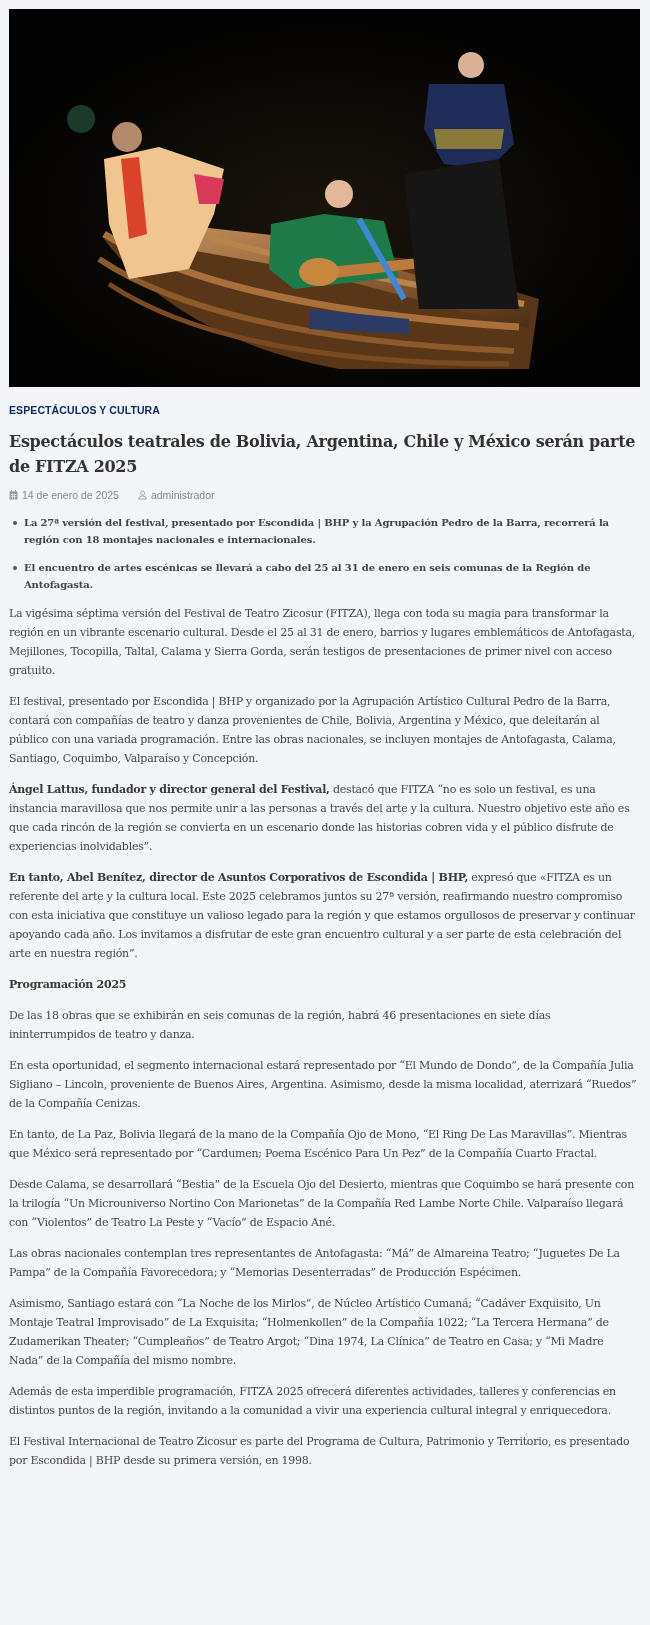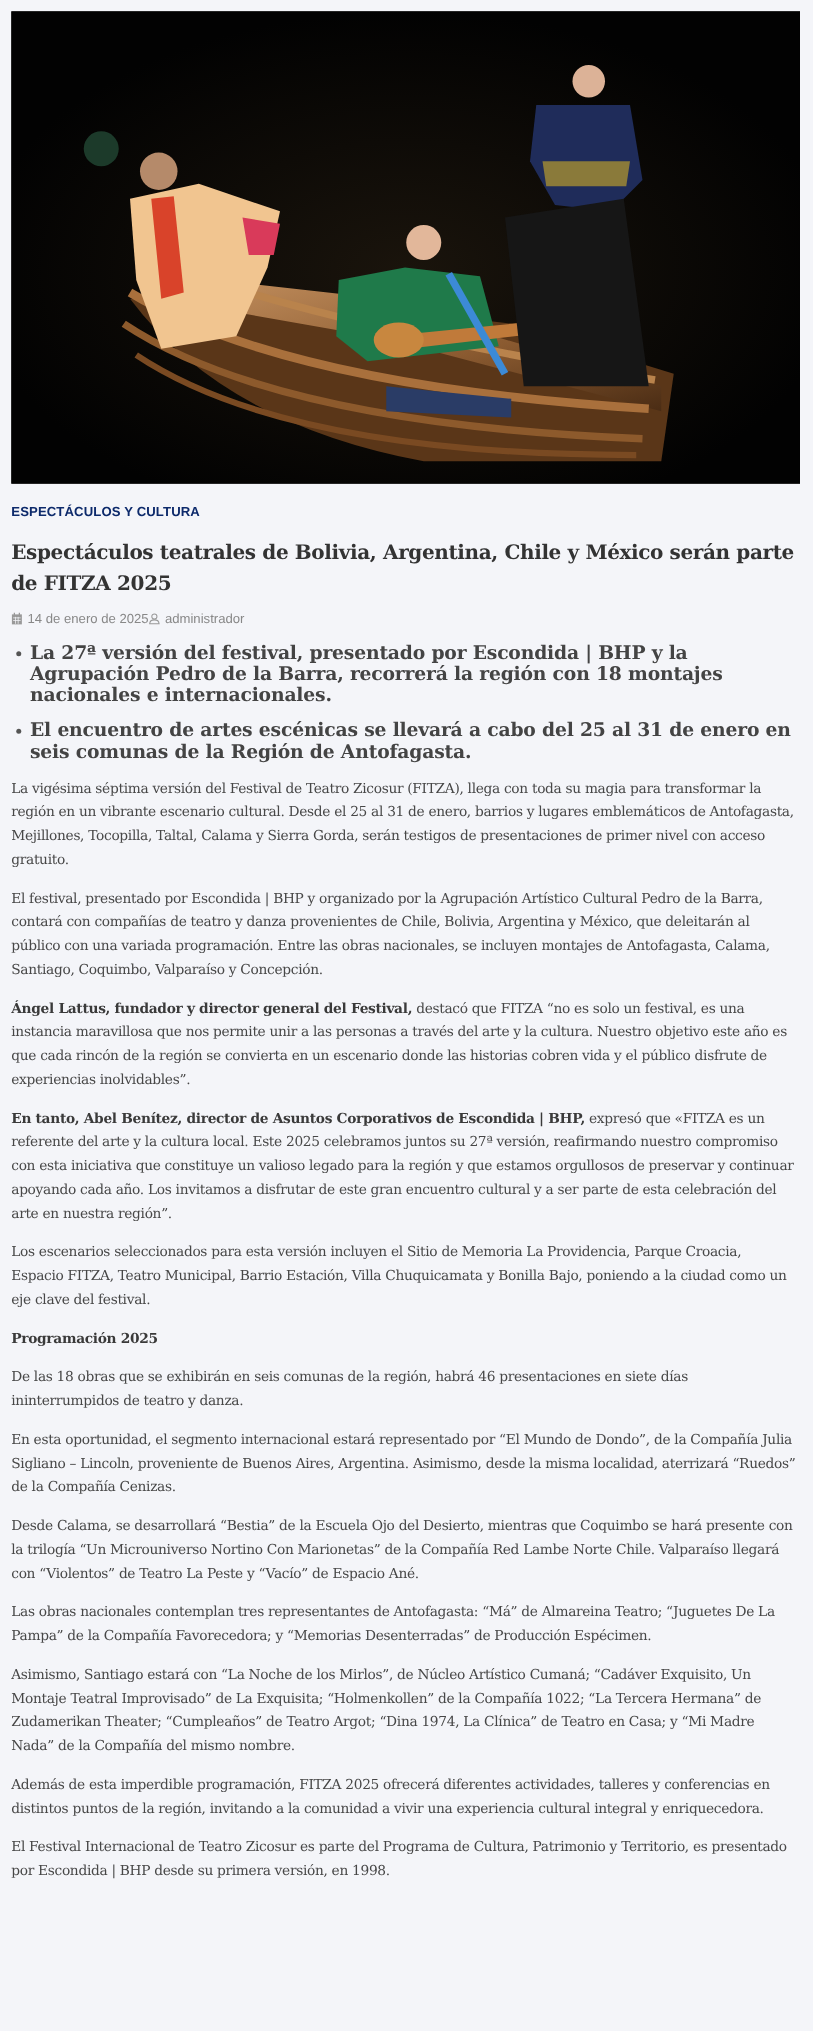--- a/index.html
+++ b/index.html
@@ -40,38 +40,38 @@
       font-weight: bold;
       font-size: 16px;
       line-height: 25px;
       color: #333;
       letter-spacing: -0.3px;
     }
     .meta {
       margin-top: 10px;
       display: flex;
       align-items: center;
-      gap: 0;
+      gap: 19px;
       font-family: "Liberation Sans", "DejaVu Sans", sans-serif;
       font-size: 10.5px;
       color: #888;
     }
     .meta-item { display: flex; align-items: center; gap: 4px; }
     .meta-item svg { width: 9px; height: 10px; display: block; }
     .highlights {
       margin-top: 13px;
       list-style: none;
       padding-left: 15px;
       padding-right: 6px;
     }
     .highlights li {
       position: relative;
       font-family: "DejaVu Serif", "Liberation Serif", serif;
       font-weight: bold;
-      font-size: 15px;
+      font-size: 10px;
       line-height: 17px;
       color: #444;
       margin-bottom: 11px;
       letter-spacing: -0.15px;
     }
     .highlights li::before {
       content: "";
       position: absolute;
       left: -11px;
       top: 7px;
@@ -173,24 +173,24 @@
   <ul class="highlights">
     <li>La 27ª versión del festival, presentado por Escondida | BHP y la Agrupación Pedro de la Barra, recorrerá la región con 18 montajes nacionales e internacionales.</li>
     <li>El encuentro de artes escénicas se llevará a cabo del 25 al 31 de enero en seis comunas de la Región de Antofagasta.</li>
   </ul>
 
   <div class="body">
     <p class="first">La vigésima séptima versión del Festival de Teatro Zicosur (FITZA), llega con toda su magia para transformar la región en un vibrante escenario cultural. Desde el 25 al 31 de enero, barrios y lugares emblemáticos de Antofagasta, Mejillones, Tocopilla, Taltal, Calama y Sierra Gorda, serán testigos de presentaciones de primer nivel con acceso gratuito.</p>
     <p>El festival, presentado por Escondida | BHP y organizado por la Agrupación Artístico Cultural Pedro de la Barra,  contará con compañías de teatro y danza provenientes de Chile, Bolivia, Argentina y México, que deleitarán al público con una variada programación. Entre las obras nacionales, se incluyen montajes de Antofagasta, Calama, Santiago, Coquimbo, Valparaíso y Concepción.</p>
     <p><strong>Ángel Lattus, fundador y director general del Festival,</strong><span> destacó que FITZA “no es solo un festival, es una instancia maravillosa que nos permite unir a las personas a través del arte y la cultura. Nuestro objetivo este año es que cada rincón de la región se convierta en un escenario donde las historias cobren vida y el público disfrute de experiencias inolvidables”.</span></p>
     <p><strong>En tanto, Abel Benítez, director de Asuntos Corporativos de Escondida | BHP,</strong><span> expresó que «FITZA es un referente del arte y la cultura local.  Este 2025 celebramos juntos su 27ª versión, reafirmando nuestro compromiso con esta iniciativa que constituye un valioso legado para la región y que estamos orgullosos de preservar y continuar apoyando cada año. Los invitamos a disfrutar de este gran encuentro cultural y a ser parte de esta celebración del arte en nuestra región”.</span></p>
-    <p>Los escenarios seleccionados para esta versión incluyen el Sitio de Memoria La Providencia, Parque Croacia, Espacio FITZA, Teatro Municipal, Barrio Estación, Villa Chuquicamata y Bonilla Bajo, poniendo a la ciudad como un eje clave del festival.</p>
     <p class="subhead">Programación 2025</p>
     <p>De las 18 obras que se exhibirán en seis comunas de la región, habrá 46 presentaciones en siete días ininterrumpidos de teatro y danza.</p>
     <p>En esta oportunidad, el segmento internacional estará representado por “El Mundo de Dondo”, de la Compañía Julia Sigliano – Lincoln, proveniente de Buenos Aires, Argentina. Asimismo, desde la misma localidad, aterrizará “Ruedos” de la Compañía Cenizas.</p>
+    <p>En tanto, de La Paz, Bolivia llegará de la mano de la Compañía Ojo de Mono, “El Ring De Las Maravillas”. Mientras que México será representado por “Cardumen; Poema Escénico Para Un Pez” de la Compañía Cuarto Fractal.</p>
     <p>Desde Calama, se desarrollará “Bestia” de la Escuela Ojo del Desierto, mientras que Coquimbo se hará presente con la trilogía “Un Microuniverso Nortino Con Marionetas” de la Compañía Red Lambe Norte Chile.  Valparaíso llegará con “Violentos” de Teatro La Peste y “Vacío” de Espacio Ané.</p>
     <p>Las obras nacionales contemplan tres representantes de Antofagasta: “Má” de Almareina Teatro; “Juguetes De La Pampa” de la Compañía Favorecedora; y “Memorias Desenterradas” de Producción Espécimen.</p>
     <p>Asimismo, Santiago estará con “La Noche de los Mirlos”, de Núcleo Artístico Cumaná; “Cadáver Exquisito, Un Montaje Teatral Improvisado” de La Exquisita; “Holmenkollen” de la Compañía 1022; “La Tercera Hermana” de Zudamerikan Theater; “Cumpleaños” de Teatro Argot; “Dina 1974, La Clínica” de Teatro en Casa; y “Mi Madre Nada” de la Compañía del mismo nombre.</p>
     <p>Además de esta imperdible programación, FITZA 2025 ofrecerá diferentes actividades, talleres y conferencias en distintos puntos de la región, invitando a la comunidad a vivir una experiencia cultural integral y enriquecedora.</p>
     <p>El Festival Internacional de Teatro Zicosur es parte del Programa de Cultura, Patrimonio y Territorio, es presentado por Escondida | BHP desde su primera versión, en 1998.</p>
   </div>
 
 </article>
 
 </body></html>

